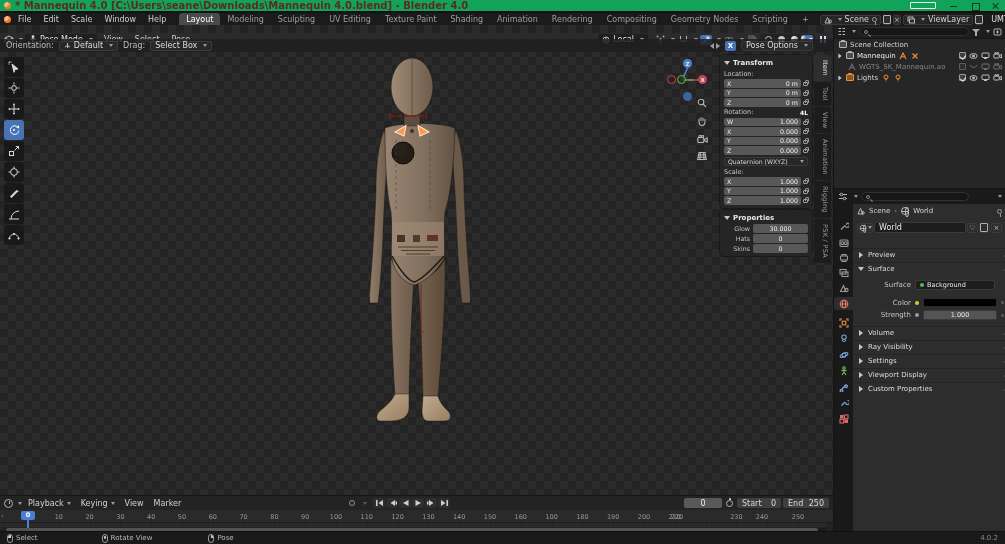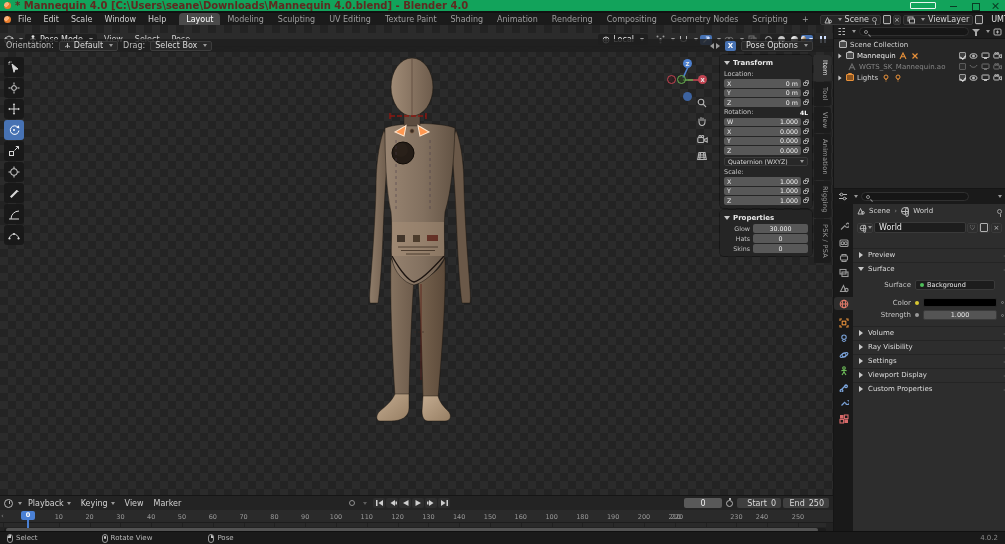--- a/index.html
+++ b/index.html
@@ -157,21 +157,21 @@
   #tlh{height:14px;display:flex;align-items:center;gap:2px;padding:0 4px;background:#232323}
   #tlh .menu{padding:1px 4px;color:#d2d2d2}
   .clockic{width:9px;height:9px;border:1px solid #b5b5b5;border-radius:50%;position:relative}
   .clockic::after{content:'';position:absolute;left:3.6px;top:1.4px;width:1px;height:3px;background:#b5b5b5}
   .transport{display:flex;gap:1px;margin-left:4px}
   .tpbtn{width:12px;height:10px;background:#2e2e2e;border-radius:2px;display:flex;align-items:center;justify-content:center}
   .tpbtn svg{fill:#cfcfcf;stroke:none}
   .recbtn{width:12px;height:10px;display:flex;align-items:center;justify-content:center}
   .reccirc{width:6px;height:6px;border:1.4px solid #8f8f8f;border-radius:50%}
   .framefield{background:#595959;border-radius:2px;height:10px;display:flex;align-items:center;justify-content:center;color:#f2f2f2;padding:0 6px}
-  .rangefield{background:#3f3f3f;border-radius:2px;height:10px;display:flex;align-items:center;justify-content:flex-end;color:#dadada;padding:0 5px;gap:4px}
+  .rangefield{background:#3f3f3f;border-radius:2px;height:10px;display:flex;align-items:center;justify-content:space-between;color:#dadada;padding:0 5px;gap:4px}
   .stopw{width:7px;height:7px;border:1px solid #b5b5b5;border-radius:50%;position:relative;margin:0 2px}
   .stopw::before{content:'';position:absolute;left:2.1px;top:-2.4px;width:1.6px;height:1.6px;background:#b5b5b5}
   #ruler{position:absolute;left:0;top:14px;width:833px;height:13px;background:#2a2a2a;border-bottom:1px solid #1d1d1d}
   .tl-tick{position:absolute;top:3px;transform:translateX(-50%);color:#999;font-size:6.5px}
   #framegrid{position:absolute;left:0;top:27px;width:826px;height:4px;background:repeating-linear-gradient(90deg,#202020 0 1px,#2a2a2a 1px 30.8px);background-position-x:28px}
   #tlscroll{position:absolute;left:4px;top:32px;width:822px;height:3.5px;background:#1c1c1c;border-radius:2px}
   #tlscroll .thumb{position:absolute;left:2px;top:0;width:812px;height:3.5px;background:#525252;border-radius:2px}
   #playhead{position:absolute;left:21px;top:14.5px;width:14px;height:9px;background:#4a80d4;border-radius:2px;color:#fff;display:flex;align-items:center;justify-content:center;font-size:6.5px;font-weight:bold;z-index:3}
   #playline{position:absolute;left:27px;top:23px;width:1.6px;height:9px;background:#4a80d4;z-index:2}
   .tlexpand{position:absolute;left:1px;top:16px;color:#8a8a8a;font-size:7px}

